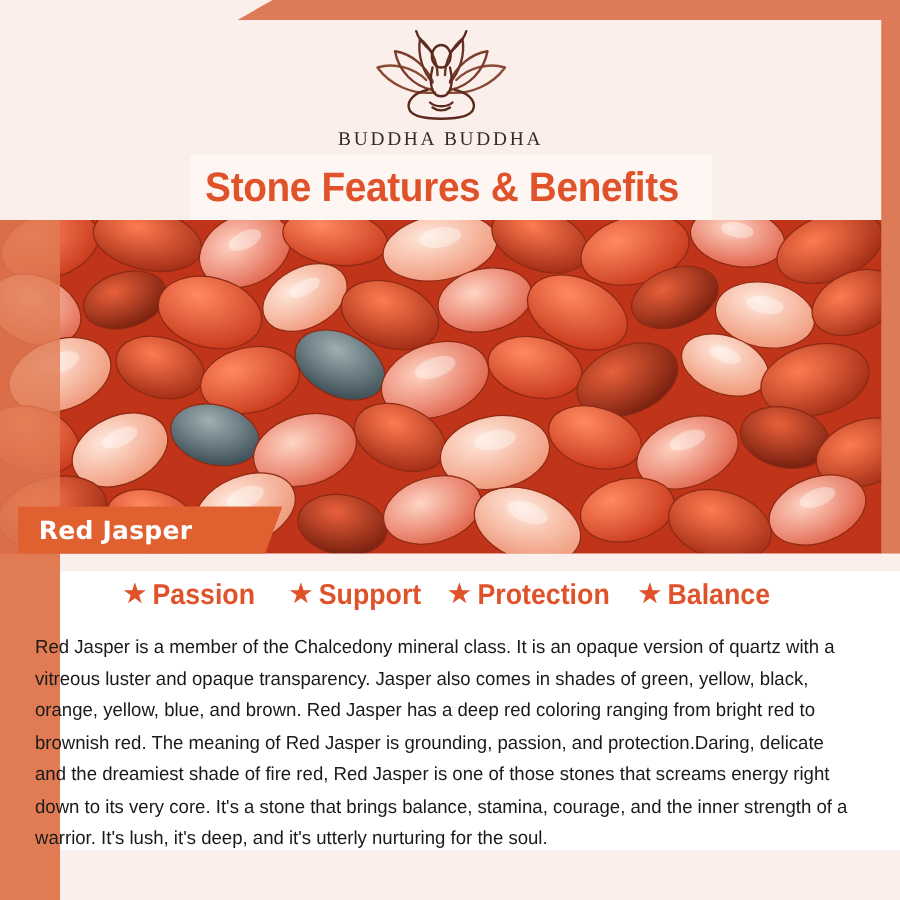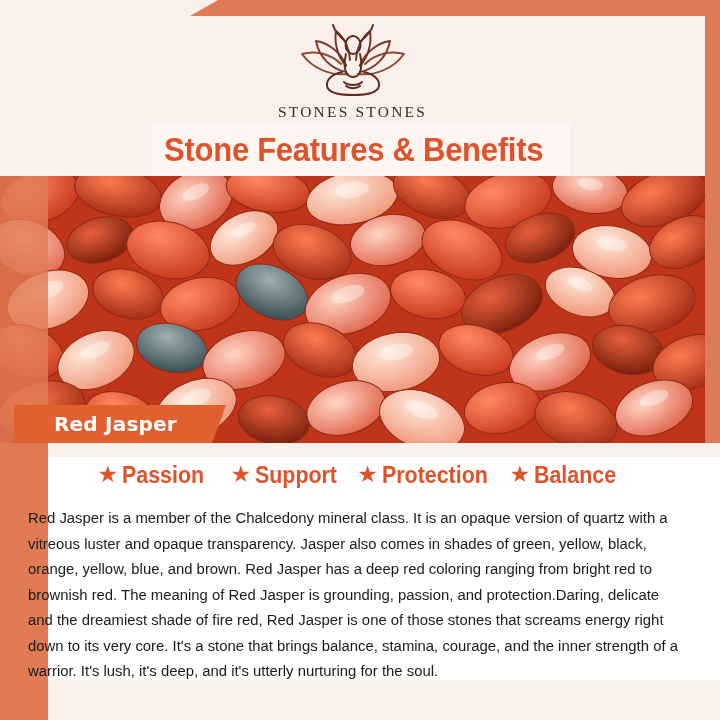--- a/index.html
+++ b/index.html
@@ -117,21 +117,21 @@
   .name-bar {
     position: absolute;
     left: 14px; top: 405px;
     width: 212px; height: 38px;
     background: #e0602f;
     clip-path: polygon(0 0, 100% 0, calc(100% - 14px) 100%, 0 100%);
     display: flex;
     align-items: center;
   }
   .name-text {
-    margin-left: 40px;
+    margin-left: 17px;
     font-family: "DejaVu Sans", sans-serif;
     font-weight: bold;
     font-size: 20px;
     color: #ffffff;
     letter-spacing: 0.2px;
   }
 
   
   .panel {
     position: absolute;
@@ -226,21 +226,21 @@
           <path d="M75 17 C 82 11, 86 5, 87 1"></path>
 
           <path d="M60 30 C 58 38, 58 45, 61 50 C 64 54, 70 54, 73 50 C 76 45, 76 38, 74 30"></path>
 
           <path d="M56 48 C 46 50, 40 56, 41 62 C 42 68, 52 71, 67 71 C 82 71, 92 68, 93 62 C 94 56, 88 50, 78 48"></path>
 
           <path d="M58 58 C 62 62, 72 62, 76 58"></path>
           <path d="M60 62 C 64 65, 70 65, 74 62"></path>
         </g>
       </svg>
-      <div class="logo-text">STONES STONES</div>
+      <div class="logo-text">BUDDHA BUDDHA</div>
     </div>
 
     <div class="title-box">
       <div class="title-text">Stone Features &amp; Benefits</div>
     </div>
   </div>
 
   <div class="photo">
     <svg viewBox="0 0 705 267" preserveAspectRatio="none">
       <defs>

